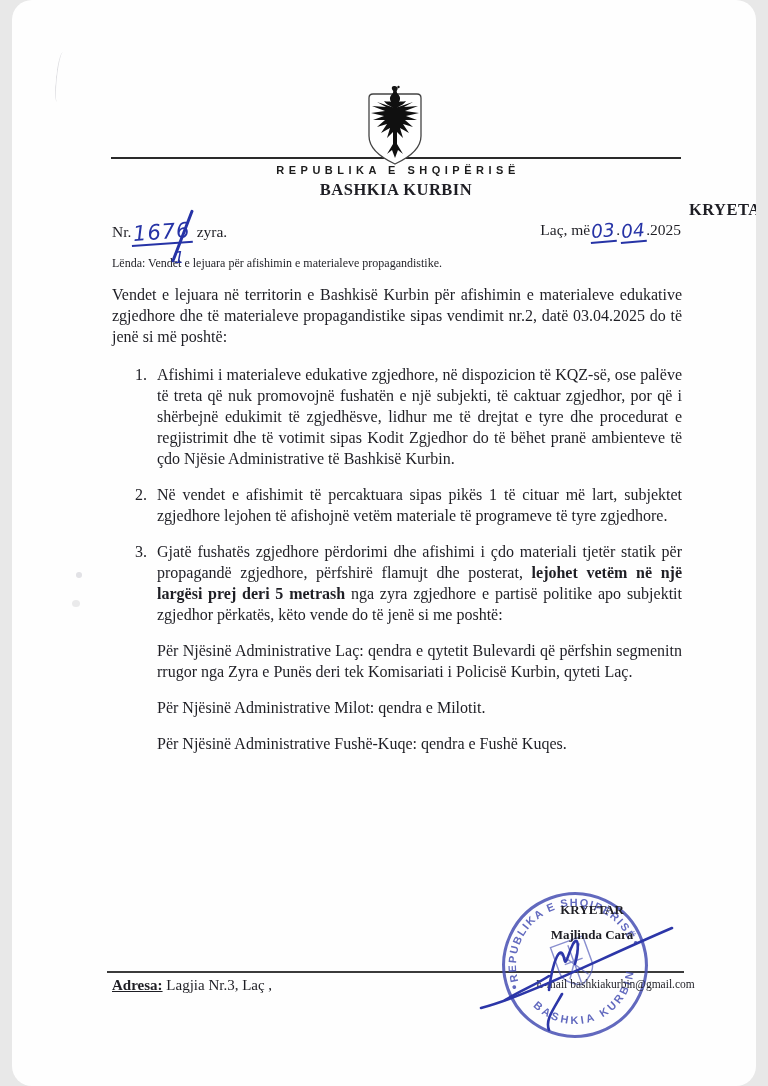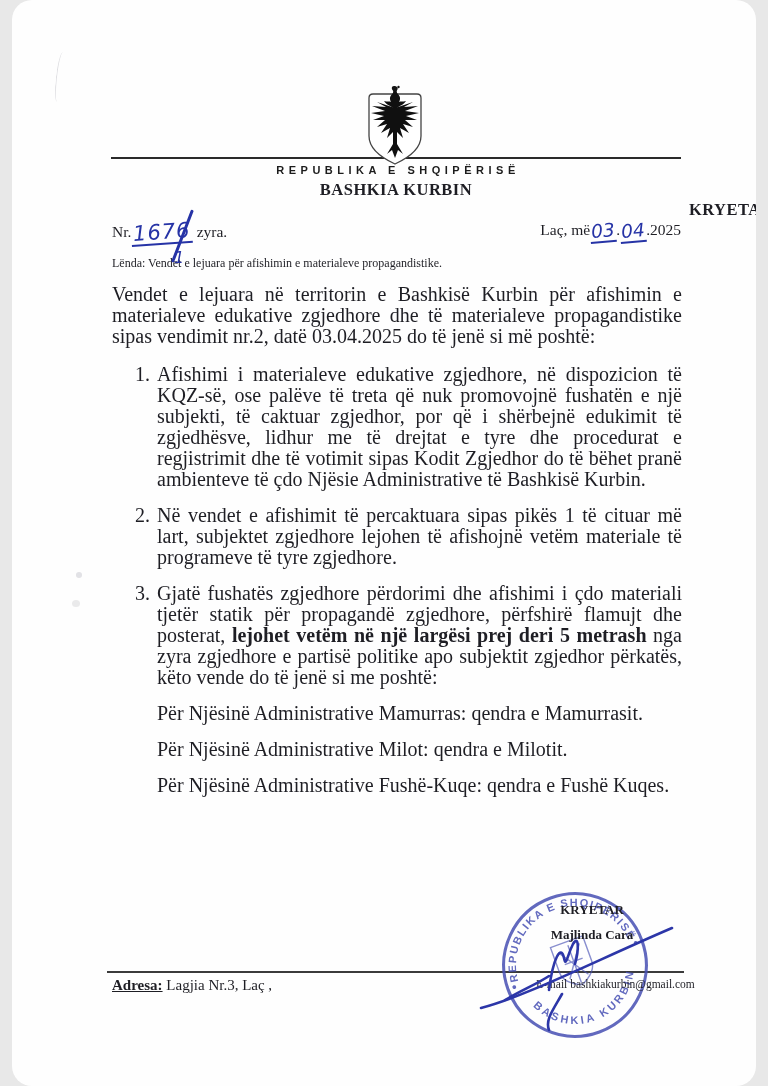--- a/index.html
+++ b/index.html
@@ -23,21 +23,21 @@
   .meta-row{position:absolute;left:100px;top:220px;width:569px;display:flex;justify-content:space-between;font-size:15.5px;z-index:3;}
   .nr{position:relative;}
   .hand{color:#2633a6;font-family:"DejaVu Sans", sans-serif;font-style:italic;}
   .nr-val{display:inline-block;font-size:21px;letter-spacing:1px;border-bottom:2px solid #2633a6;transform:rotate(-4deg) translateY(2px);padding:0 2px;line-height:1;}
   .nr-slash{position:absolute;left:69px;top:-12px;width:2.6px;height:56px;background:#2633a6;border-radius:2px;transform:rotate(21deg);}
   .nr-sub{position:absolute;left:62px;top:30px;font-size:16px;line-height:1;}
   .date-num{display:inline-block;width:26px;text-align:center;font-size:18.5px;line-height:1;border-bottom:2px solid #2633a6;transform:rotate(-5deg);position:relative;top:2px;}
 
   
   .subject{position:absolute;left:100px;top:256px;width:569px;font-size:12px;}
-  .content{position:absolute;left:100px;top:284px;width:570px;font-size:20px;line-height:21px;z-index:3;}
+  .content{position:absolute;left:100px;top:284px;width:570px;font-size:16px;line-height:21px;z-index:3;}
   .content p{margin:0;}
   .intro{text-align:justify;margin-bottom:17px !important;}
   .list-item{display:flex;padding-left:23px;margin-bottom:15px;}
   .num{width:22px;flex:none;}
   .item-text{flex:1;text-align:justify;}
   .unit{margin:15px 0 0 45px;text-align:justify;}
   .prohibition{font-weight:bold;margin-top:28px !important;line-height:23px;text-align:justify;}
 
   
   .sig-block{position:absolute;left:495px;top:897px;width:170px;text-align:center;font-weight:bold;font-size:13px;line-height:25px;z-index:4;}
@@ -101,21 +101,21 @@
     <div class="list-item">
       <span class="num">2.</span>
       <span class="item-text">Në vendet e afishimit të percaktuara sipas pikës 1 të cituar më lart, subjektet zgjedhore lejohen të afishojnë vetëm materiale të programeve të tyre zgjedhore.</span>
     </div>
 
     <div class="list-item">
       <span class="num">3.</span>
       <span class="item-text"><span>Gjatë fushatës zgjedhore përdorimi dhe afishimi i çdo materiali tjetër statik për propagandë zgjedhore, përfshirë flamujt dhe posterat, </span><b>lejohet vetëm në një largësi prej deri 5 metrash</b><span> nga zyra zgjedhore e partisë politike apo subjektit zgjedhor përkatës, këto vende do të jenë si me poshtë:</span></span>
     </div>
 
-    <div class="unit">Për Njësinë Administrative Mamurras: qendra e Mamurrasit.</div>
+    <div class="unit">Për Njësinë Administrative Laç: qendra e qytetit Bulevardi që përfshin segmenitn rrugor nga Zyra e Punës deri tek Komisariati i Policisë Kurbin, qyteti Laç.</div>
     <div class="unit">Për Njësinë Administrative Milot: qendra e Milotit.</div>
     <div class="unit">Për Njësinë Administrative Fushë-Kuqe: qendra e Fushë Kuqes.</div>
 
   </div>
 
   <div class="sig-block">
     <div>KRYETAR</div>
     <div>Majlinda Cara</div>
   </div>
 

